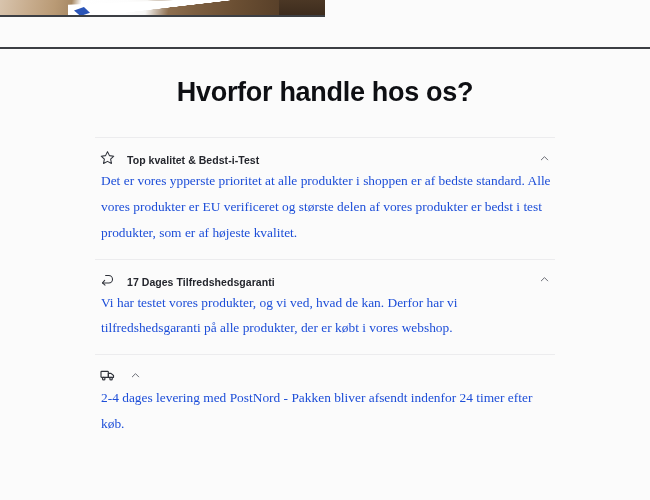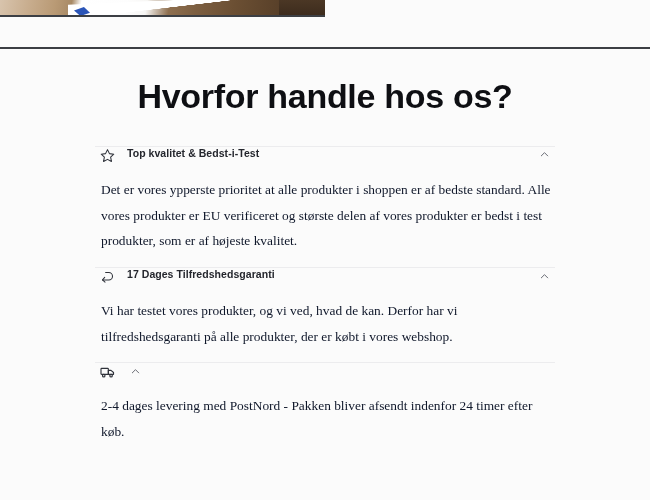--- a/index.html
+++ b/index.html
@@ -76,40 +76,40 @@
     background: #fbfbfb;
     border-bottom: 2px solid #3c3f44;
   }
 
   
   .page {
     padding-top: 0;
   }
   .page-title {
     text-align: center;
-    font-size: 34px;
+    font-size: 27px;
     font-weight: 700;
     color: #0e0f13;
     letter-spacing: -0.3px;
     margin: 27px 0 0 0;
     line-height: 1.2;
   }
 
   .accordion {
     width: 460px;
     margin: 29px auto 0 auto;
   }
 
   .acc-item {
     border-top: 1px solid #ececee;
   }
 
   .acc-header {
     display: flex;
-    align-items: flex-start;
+    align-items: flex-end;
     height: 28px;
     cursor: pointer;
     padding: 0;
   }
   .acc-icon {
     width: 17px;
     height: 17px;
     flex: 0 0 17px;
     margin-left: 4px;
     margin-right: 11px;
@@ -138,21 +138,21 @@
     color: #5c5f68;
   }
 
   .acc-body {
     padding: 2px 2px 13px 6px;
   }
   .acc-body p {
     font-family: "Liberation Serif", serif;
     font-size: 13.4px;
     line-height: 1.92;
-    color: #0f172a;
+    color: #1d4ed8;
     margin: 0 0 11px 0;
     text-align: left;
   }
   .acc-body p:last-child {
     margin-bottom: 0;
   }
 </style>
 </head>
 <body>
 

